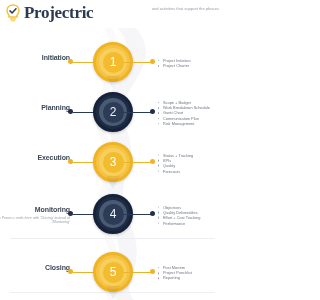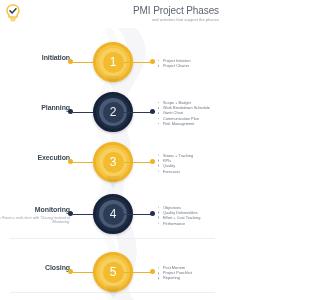--- a/index.html
+++ b/index.html
@@ -284,23 +284,23 @@
 <div class="sep" style="top:292px;"></div>
 
 <div class="header">
   <div class="brand">
     <svg class="bulb-icon" viewBox="0 0 32 36">
       <path d="M16 2 C9 2 4 7 4 13.5 C4 17.5 6.3 20 8 22.3 L8 26 L24 26 L24 22.3 C25.7 20 28 17.5 28 13.5 C28 7 23 2 16 2 Z" fill="none" stroke="#f3c33c" stroke-width="3"></path>
       <rect x="10" y="28.5" width="12" height="2.6" rx="1.2" fill="#f3c33c"></rect>
       <rect x="11.5" y="32.4" width="9" height="2.2" rx="1.1" fill="#f3c33c"></rect>
       <path d="M10 13.8 L14.2 18 L22 9.6" fill="none" stroke="#2b3a4e" stroke-width="3" stroke-linecap="round" stroke-linejoin="round"></path>
     </svg>
+    <span class="brand-name">Projectric</span>
   </div>
   <div class="header-right">
-    <div class="doc-title">PMI Project Phases</div>
     <div class="doc-sub">and activities that support the phases</div>
   </div>
 </div>
 
 <div class="row row-1">
   <div class="label-block">
     <div class="phase-label">Initiation</div>
   </div>
   <div class="dot dot-left"></div>
   <div class="connector-left"></div>

